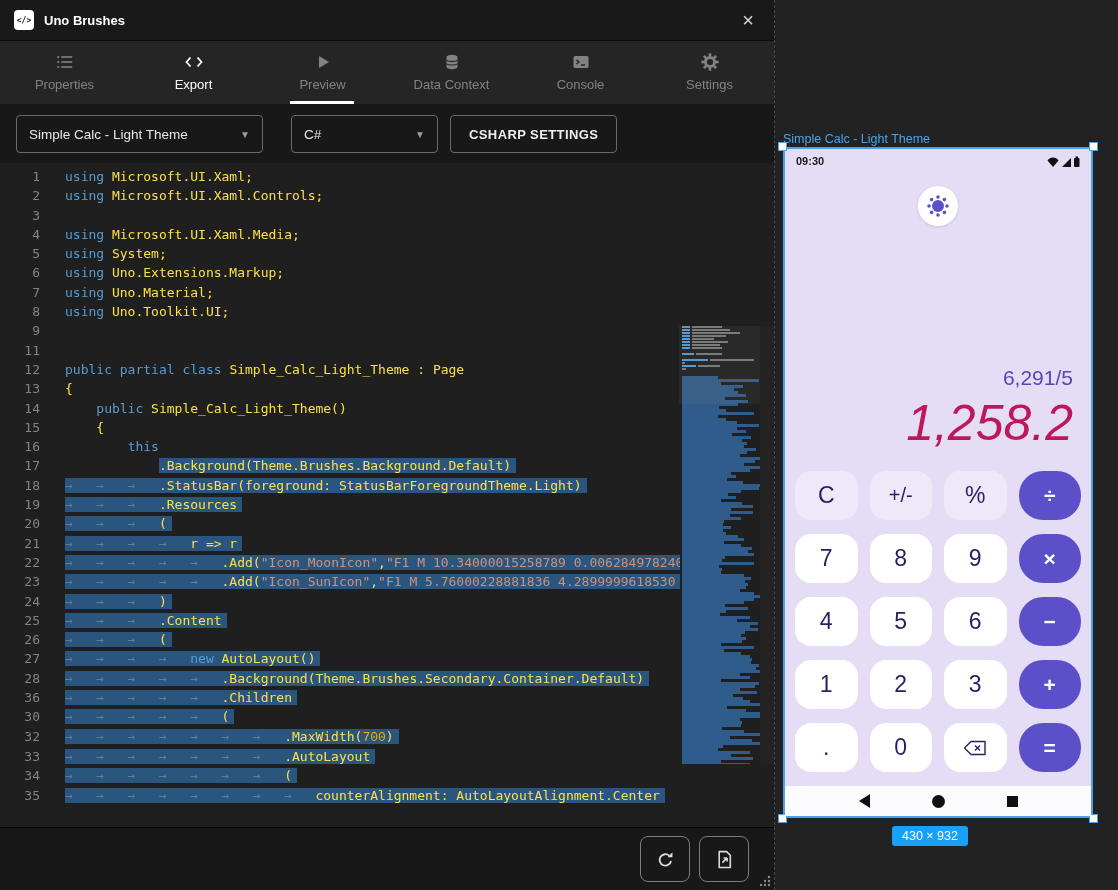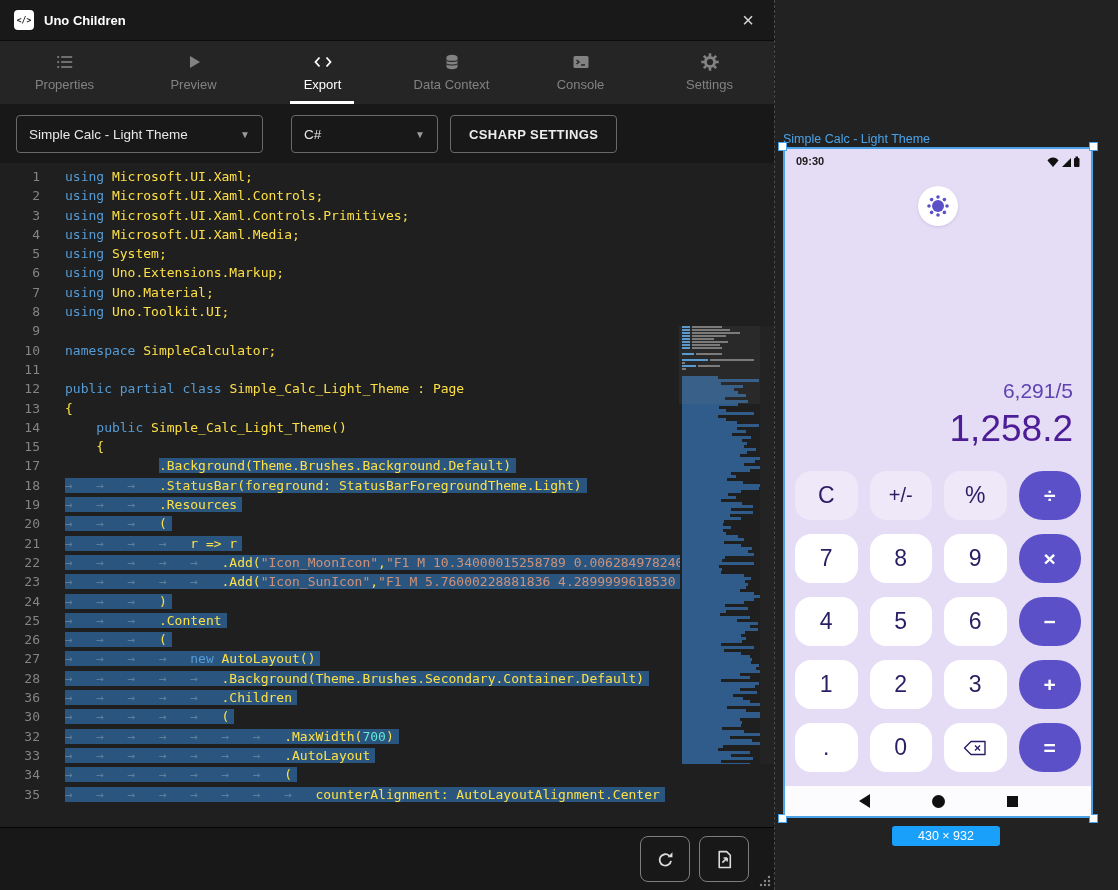--- a/index.html
+++ b/index.html
@@ -27,21 +27,21 @@
 
   
   .editor{position:absolute;top:163px;left:0;right:0;bottom:63px;background:#1f1f1f;overflow:hidden;}
   .code{position:absolute;top:4px;left:0;width:680px;bottom:0;font-family:"DejaVu Sans Mono",monospace;font-size:13px;line-height:19.3px;overflow:hidden;}
   .line{display:flex;white-space:pre;}
   .ln{width:40px;flex:none;text-align:right;color:#848484;}
   .lc{margin-left:25px;white-space:pre;}
   .tok-k{color:#569CD6;}
   .tok-p{color:#fde047;}
   .tok-s{color:#CE9178;}
-  .tok-n{color:#5eead4;}
+  .tok-n{color:#eab308;font-family:Liberation Mono, monospace;}
   .ws{color:#5d7d9d;}
   .selbg{background:#2A557F;box-shadow:5px 0 0 #2A557F;}
 
   
   .minimap{position:absolute;top:163px;right:14px;width:81px;bottom:63px;overflow:hidden;}
   .mm-row{height:2px;margin-bottom:1px;display:flex;gap:2px;padding-left:3px;}
   .mm-b{background:#569CD6;height:2px;display:inline-block;}
   .mm-g{background:#9a9a9a;opacity:.75;height:2px;display:inline-block;}
   .mm-selblock{margin-top:6px;}
   .mm-viewport{position:absolute;top:0;left:0;right:0;height:78px;background:rgba(140,140,140,.10);pointer-events:none;}
@@ -52,89 +52,89 @@
   .icon-btn{width:50px;height:46px;border:1.5px solid #7d7d7d;border-radius:8px;background:transparent;display:flex;align-items:center;justify-content:center;color:#dcdcdc;cursor:pointer;}
   .icon-btn svg{width:19px;height:19px;}
   .grip{position:absolute;right:2px;bottom:2px;width:16px;height:16px;}
 
   
   .canvas{position:absolute;left:775px;top:0;right:0;bottom:0;background:#222222;}
   .frame-label{position:absolute;left:8px;top:132px;color:#4AA3E8;font-size:12.5px;cursor:pointer;}
   .device{position:absolute;left:8px;top:147px;width:306px;height:667px;border:2px solid #4AA3E8;background:#E5DCF5;box-sizing:content-box;cursor:pointer;}
   .handle{position:absolute;width:9px;height:9px;background:#fff;border:1.5px solid #4AA3E8;box-sizing:border-box;}
   .h-tl{left:-7px;top:-7px;} .h-tr{right:-7px;top:-7px;} .h-bl{left:-7px;bottom:-7px;} .h-br{right:-7px;bottom:-7px;}
-  .size-badge{position:absolute;left:117px;top:826px;background:#18A0FB;color:#fff;font-size:12.5px;padding:3px 26px;border-radius:3px;}
+  .size-badge{position:absolute;left:117px;top:826px;background:#18A0FB;color:#fff;font-size:12.5px;padding:3px 10px;border-radius:3px;}
 
   
   .phone{position:absolute;inset:0;display:flex;flex-direction:column;overflow:hidden;}
   .p-status{height:24px;display:flex;align-items:center;padding:0 11px;font-size:11px;font-weight:bold;color:#1a1a1a;}
   .p-icons{margin-left:auto;display:flex;gap:3px;align-items:flex-end;}
   .sun-row{display:flex;justify-content:center;margin-top:13px;}
   .sun-btn{width:40px;height:40px;border-radius:50%;background:#fff;display:flex;align-items:center;justify-content:center;box-shadow:0 1px 3px rgba(40,20,90,.12);}
   .sun-core{width:12px;height:12px;border-radius:50%;background:#5B50C8;
     box-shadow:0 -9px 0 -4.2px #5B50C8,6.4px -6.4px 0 -4.2px #5B50C8,9px 0 0 -4.2px #5B50C8,6.4px 6.4px 0 -4.2px #5B50C8,0 9px 0 -4.2px #5B50C8,-6.4px 6.4px 0 -4.2px #5B50C8,-9px 0 0 -4.2px #5B50C8,-6.4px -6.4px 0 -4.2px #5B50C8;}
   .p-display{margin-top:auto;padding:0 18px 12px;text-align:right;}
   .p-expr{color:#5F43B2;font-size:21px;margin-bottom:7px;}
-  .p-result{color:#4c1d95;font-size:37px;line-height:1.05;}
+  .p-result{color:#be185d;font-size:50px;line-height:1.05;font-style:italic;}
   .keypad{display:grid;grid-template-columns:repeat(4,1fr);gap:14px 12px;padding:10px 10px 14px;}
   .key{height:49px;border-radius:16px;display:flex;align-items:center;justify-content:center;font-size:23px;font-weight:500;color:#2A1E63;background:#FFFFFF;}
   .key.fn{background:#EFE8F9;}
   .key.op{background:#5B50C8;color:#fff;border-radius:24px;font-size:21px;font-weight:bold;}
   .key svg{width:24px;height:16px;}
   .p-nav{height:30px;background:#FCFBFE;display:flex;align-items:center;justify-content:center;gap:62px;}
   .nav-back{width:0;height:0;border-top:7px solid transparent;border-bottom:7px solid transparent;border-right:11px solid #101010;}
   .nav-home{width:13px;height:13px;border-radius:50%;background:#101010;}
   .nav-sq{width:11px;height:11px;background:#101010;}
 </style>
 </head>
 <body>
 
 <div class="stage">
 
   <div class="window">
 
     <div class="titlebar">
       <div class="app-icon">&lt;/&gt;</div>
-      <div class="wtitle">Uno Children</div>
+      <div class="wtitle">Uno Brushes</div>
       <div class="close">×</div>
     </div>
 
     <div class="tabbar" id="tabbar">
 
     <div class="tab">
           <span>
             <svg viewBox="0 0 18 18">
               <g fill="currentColor">
                 <circle cx="2.2" cy="4" r="1.1"></circle>
                 <rect x="5.2" y="3.2" width="11" height="1.6"></rect>
                 <circle cx="2.2" cy="9" r="1.1"></circle>
                 <rect x="5.2" y="8.2" width="11" height="1.6"></rect>
                 <circle cx="2.2" cy="14" r="1.1"></circle>
                 <rect x="5.2" y="13.2" width="11" height="1.6"></rect>
               </g>
             </svg>
           </span>
           <span>Properties</span>
         </div>
-        <div class="tab">
-          <span>
-            <svg viewBox="0 0 18 18">
-              <polygon points="5,3 15,9 5,15" fill="currentColor"></polygon>
-            </svg>
-          </span>
-          <span>Preview</span>
-        </div>
         <div class="tab active">
           <span>
             <svg viewBox="0 0 18 18">
               <polyline points="5.5,4.5 1.5,9 5.5,13.5" fill="none" stroke="currentColor" stroke-width="1.8"></polyline>
               <polyline points="12.5,4.5 16.5,9 12.5,13.5" fill="none" stroke="currentColor" stroke-width="1.8"></polyline>
             </svg>
           </span>
           <span>Export</span>
+        </div>
+        <div class="tab">
+          <span>
+            <svg viewBox="0 0 18 18">
+              <polygon points="5,3 15,9 5,15" fill="currentColor"></polygon>
+            </svg>
+          </span>
+          <span>Preview</span>
         </div>
         <div class="tab">
           <span>
             <svg viewBox="0 0 18 18">
               <path d="M3.5 4.2 C3.5 2.8 6 1.8 9 1.8 C12 1.8 14.5 2.8 14.5 4.2 V13.8 C14.5 15.2 12 16.2 9 16.2 C6 16.2 3.5 15.2 3.5 13.8 Z" fill="currentColor"></path>
               <path d="M3.5 7.3 C5.2 8.7 12.8 8.7 14.5 7.3 M3.5 10.9 C5.2 12.3 12.8 12.3 14.5 10.9" stroke="#252525" stroke-width="1.1" fill="none"></path>
             </svg>
           </span>
           <span>Data Context</span>
         </div>
@@ -178,33 +178,33 @@
         <span>C#</span>
         <span class="chev">▼</span>
       </div>
       <button class="btn-settings">CSHARP SETTINGS</button>
     </div>
 
     <div class="editor">
       <div class="code" id="code">
           <div class="line"><span class="ln">1</span><span class="lc"><span class="tok-k">using </span><span class="tok-p">Microsoft.UI.Xaml;</span></span></div>
           <div class="line"><span class="ln">2</span><span class="lc"><span class="tok-k">using </span><span class="tok-p">Microsoft.UI.Xaml.Controls;</span></span></div>
-          <div class="line"><span class="ln">3</span><span class="lc"><span class="tok-k">using </span><span class="tok-p">Microsoft.UI.Xaml.Controls.Primitives;</span></span></div>
+          <div class="line"><span class="ln">3</span></div>
           <div class="line"><span class="ln">4</span><span class="lc"><span class="tok-k">using </span><span class="tok-p">Microsoft.UI.Xaml.Media;</span></span></div>
           <div class="line"><span class="ln">5</span><span class="lc"><span class="tok-k">using </span><span class="tok-p">System;</span></span></div>
           <div class="line"><span class="ln">6</span><span class="lc"><span class="tok-k">using </span><span class="tok-p">Uno.Extensions.Markup;</span></span></div>
           <div class="line"><span class="ln">7</span><span class="lc"><span class="tok-k">using </span><span class="tok-p">Uno.Material;</span></span></div>
           <div class="line"><span class="ln">8</span><span class="lc"><span class="tok-k">using </span><span class="tok-p">Uno.Toolkit.UI;</span></span></div>
           <div class="line"><span class="ln">9</span><span class="lc"></span></div>
-          <div class="line"><span class="ln">10</span><span class="lc"><span class="tok-k">namespace </span><span class="tok-p">SimpleCalculator;</span></span></div>
           <div class="line"><span class="ln">11</span><span class="lc"></span></div>
           <div class="line"><span class="ln">12</span><span class="lc"><span class="tok-k">public </span><span class="tok-k">partial </span><span class="tok-k">class </span><span class="tok-p">Simple_Calc_Light_Theme : Page</span></span></div>
           <div class="line"><span class="ln">13</span><span class="lc"><span class="tok-p">{</span></span></div>
           <div class="line"><span class="ln">14</span><span class="lc">    <span class="tok-k">public </span><span class="tok-p">Simple_Calc_Light_Theme()</span></span></div>
           <div class="line"><span class="ln">15</span><span class="lc">    <span class="tok-p">{</span></span></div>
+          <div class="line"><span class="ln">16</span><span class="lc">        <span class="tok-k">this</span></span></div>
           <div class="line"><span class="ln">17</span><span class="lc">            <span class="selbg"><span class="tok-p">.Background(Theme.Brushes.Background.Default)</span></span></span></div>
           <div class="line"><span class="ln">18</span><span class="lc"><span class="selbg"><span class="ws">→   →   →   </span><span class="tok-p">.StatusBar(foreground: StatusBarForegroundTheme.Light)</span></span></span></div>
           <div class="line"><span class="ln">19</span><span class="lc"><span class="selbg"><span class="ws">→   →   →   </span><span class="tok-p">.Resources</span></span></span></div>
           <div class="line"><span class="ln">20</span><span class="lc"><span class="selbg"><span class="ws">→   →   →   </span><span class="tok-p">(</span></span></span></div>
           <div class="line"><span class="ln">21</span><span class="lc"><span class="selbg"><span class="ws">→   →   →   →   </span><span class="tok-p">r =&gt; r</span></span></span></div>
           <div class="line"><span class="ln">22</span><span class="lc"><span class="selbg"><span class="ws">→   →   →   →   →   </span><span class="tok-p">.Add(</span><span class="tok-s">"Icon_MoonIcon"</span><span class="tok-p">,</span><span class="tok-s">"F1 M 10.34000015258789 0.006284978240</span></span></span></div>
           <div class="line"><span class="ln">23</span><span class="lc"><span class="selbg"><span class="ws">→   →   →   →   →   </span><span class="tok-p">.Add(</span><span class="tok-s">"Icon_SunIcon"</span><span class="tok-p">,</span><span class="tok-s">"F1 M 5.76000228881836 4.2899999618530</span></span></span></div>
           <div class="line"><span class="ln">24</span><span class="lc"><span class="selbg"><span class="ws">→   →   →   </span><span class="tok-p">)</span></span></span></div>
           <div class="line"><span class="ln">25</span><span class="lc"><span class="selbg"><span class="ws">→   →   →   </span><span class="tok-p">.Content</span></span></span></div>
           <div class="line"><span class="ln">26</span><span class="lc"><span class="selbg"><span class="ws">→   →   →   </span><span class="tok-p">(</span></span></span></div>

